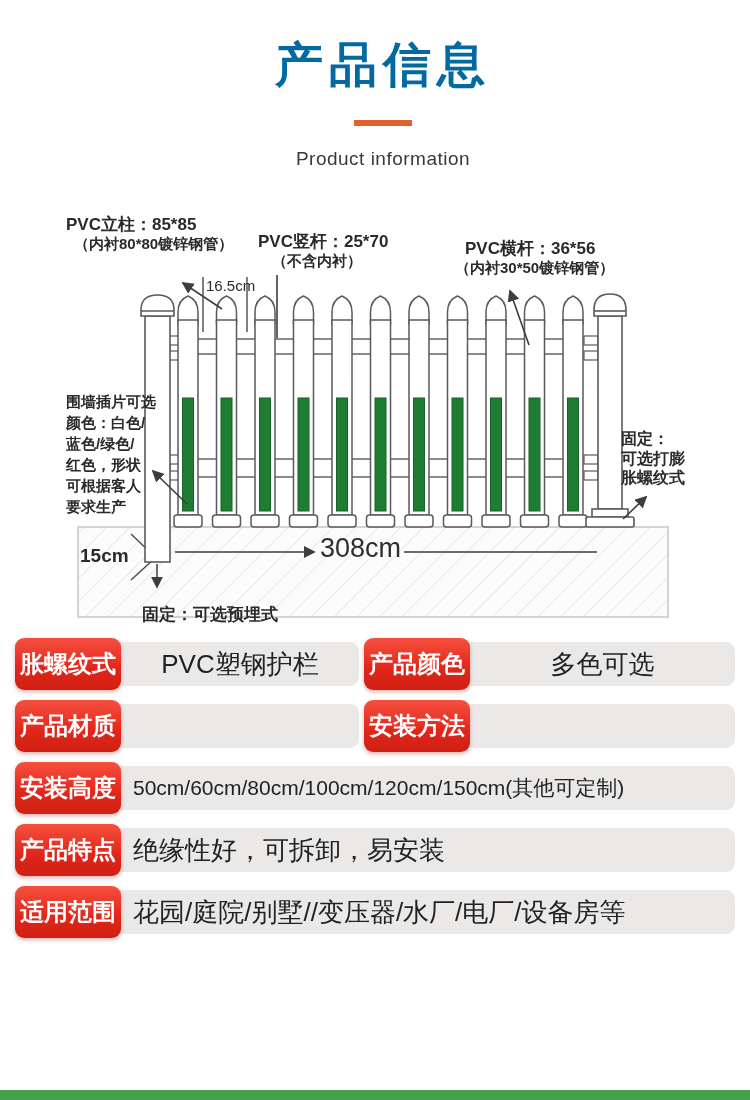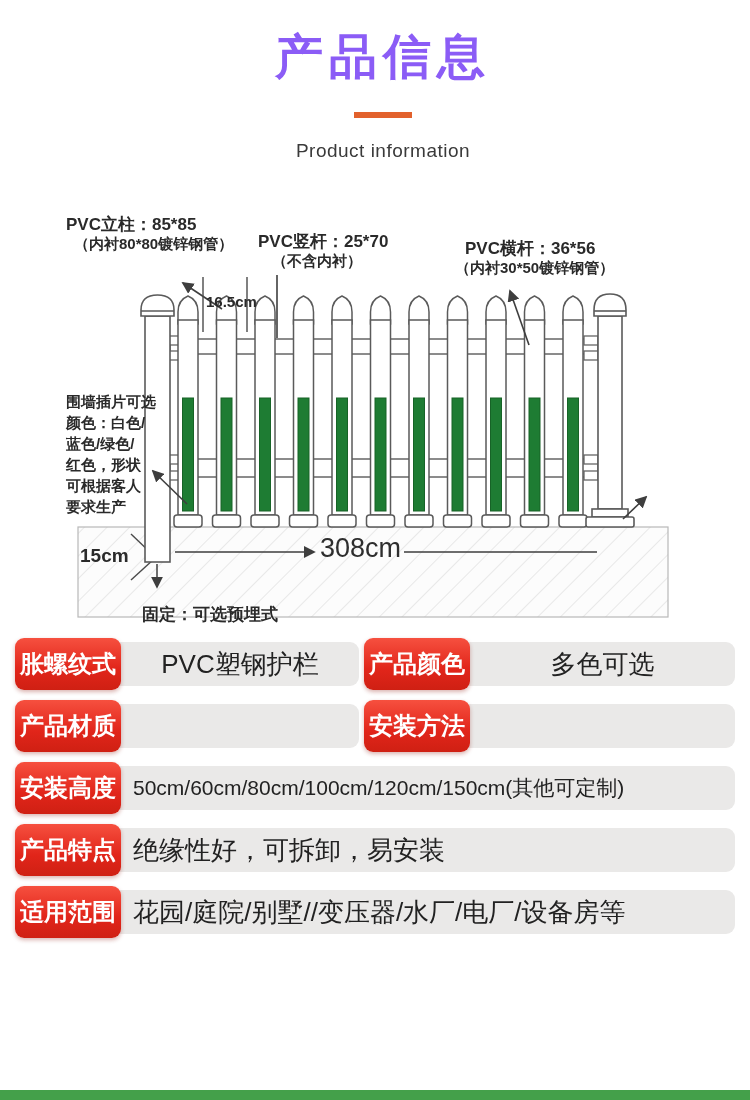--- a/index.html
+++ b/index.html
@@ -1,35 +1,35 @@
 <!DOCTYPE html>
 <html><head>
 <meta charset="utf-8">
 <style>
   html,body{margin:0;padding:0;background:#ffffff;}
   .page{position:relative;width:750px;height:1100px;background:#ffffff;overflow:hidden;
         font-family:"Liberation Sans",sans-serif;}
   
   .header{position:absolute;top:0;left:16px;right:0;text-align:center;}
-  .title{margin-top:28px;font-size:48px;font-weight:700;letter-spacing:6px;color:#8b5cf6;line-height:1.2;}
+  .title{margin-top:36px;font-size:48px;font-weight:700;letter-spacing:6px;color:#0369a1;line-height:1.2;}
   .underline{display:inline-block;width:58px;height:6px;background:#e2612c;margin-top:6px;}
   .subtitle{margin-top:18px;font-size:19px;font-weight:400;letter-spacing:0.5px;color:#3a3a3a;}
   
   .diagram{position:absolute;top:200px;left:0;width:742px;height:430px;}
   .diagram svg{position:absolute;top:0;left:0;}
   .dlbl{position:absolute;font-weight:700;color:#2a2a2a;white-space:nowrap;line-height:1.25;}
   .note1{font-size:17px;}
   .note2{font-size:15px;}
   .lbl-post{left:66px;top:14px;}
   .lbl-post .note2{padding-left:8px;}
   .lbl-picket{left:258px;top:31px;}
   .lbl-picket .note2{padding-left:14px;}
   .lbl-rail{left:455px;top:38px;}
   .lbl-rail .note1{padding-left:10px;}
-  .lbl-spacing{left:206px;top:77px;font-size:15px;font-weight:700;margin-top:16px;}
+  .lbl-spacing{left:206px;top:77px;font-size:15px;font-weight:400;}
   .lbl-insert{left:66px;top:191px;font-size:15px;line-height:21px;}
   .lbl-fixright{left:621px;top:229px;font-size:16px;line-height:19.5px;}
   .lbl-depth{left:80px;top:344px;font-size:19px;}
   .lbl-width{left:320px;top:332px;font-size:27px;font-weight:400;color:#2e2e2e;}
   .lbl-fixbottom{left:142px;top:388px;font-size:17px;margin-top:16px;}
   
   .spec{position:absolute;top:638px;left:15px;width:720px;height:300px;}
   .srow{position:absolute;left:0;width:720px;height:52px;}
   .shalf{position:absolute;top:0;height:52px;}
   .h1a{left:0;width:344px;}
@@ -161,20 +161,25 @@
     </div>
     <div class="dlbl lbl-spacing">16.5cm</div>
     <div class="dlbl lbl-insert">
       <div>围墙插片可选</div>
       <div>颜色：白色/</div>
       <div>蓝色/绿色/</div>
       <div>红色，形状</div>
       <div>可根据客人</div>
       <div>要求生产</div>
     </div>
+    <div class="dlbl lbl-fixright">
+      <div>固定：</div>
+      <div>可选打膨</div>
+      <div>胀螺纹式</div>
+    </div>
     <div class="dlbl lbl-depth">15cm</div>
     <div class="dlbl lbl-width">308cm</div>
     <div class="dlbl lbl-fixbottom">固定：可选预埋式</div>
   </div>
 
   <div class="spec">
 
     <div class="srow r1">
       <div class="shalf h1a">
         <div class="sbar"></div>

